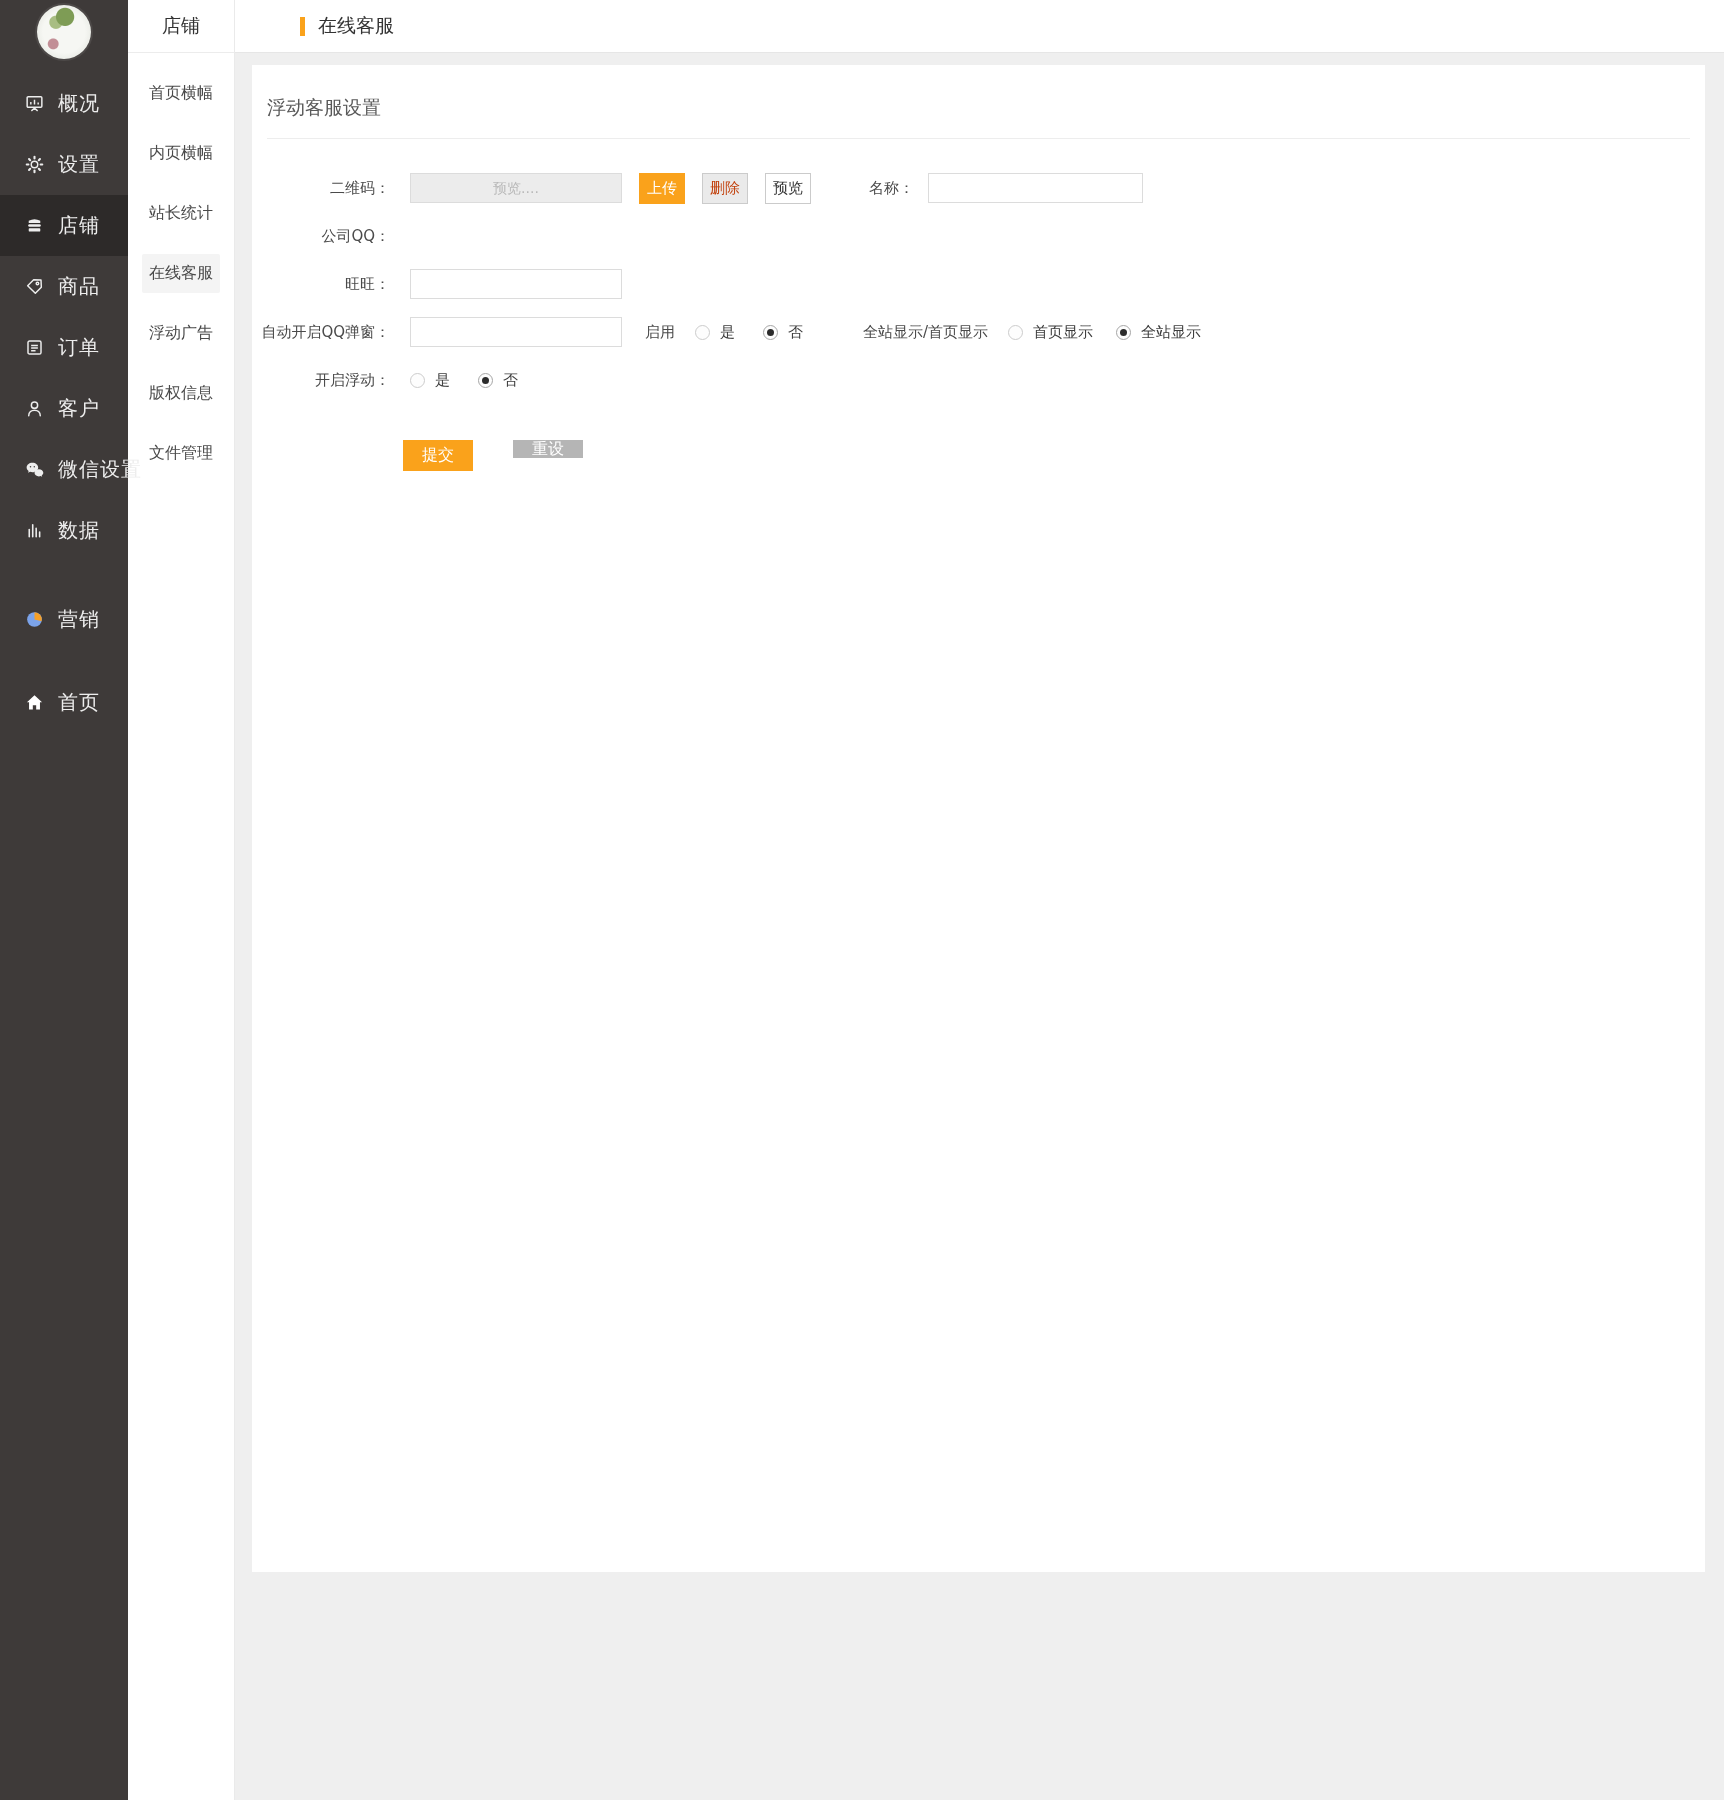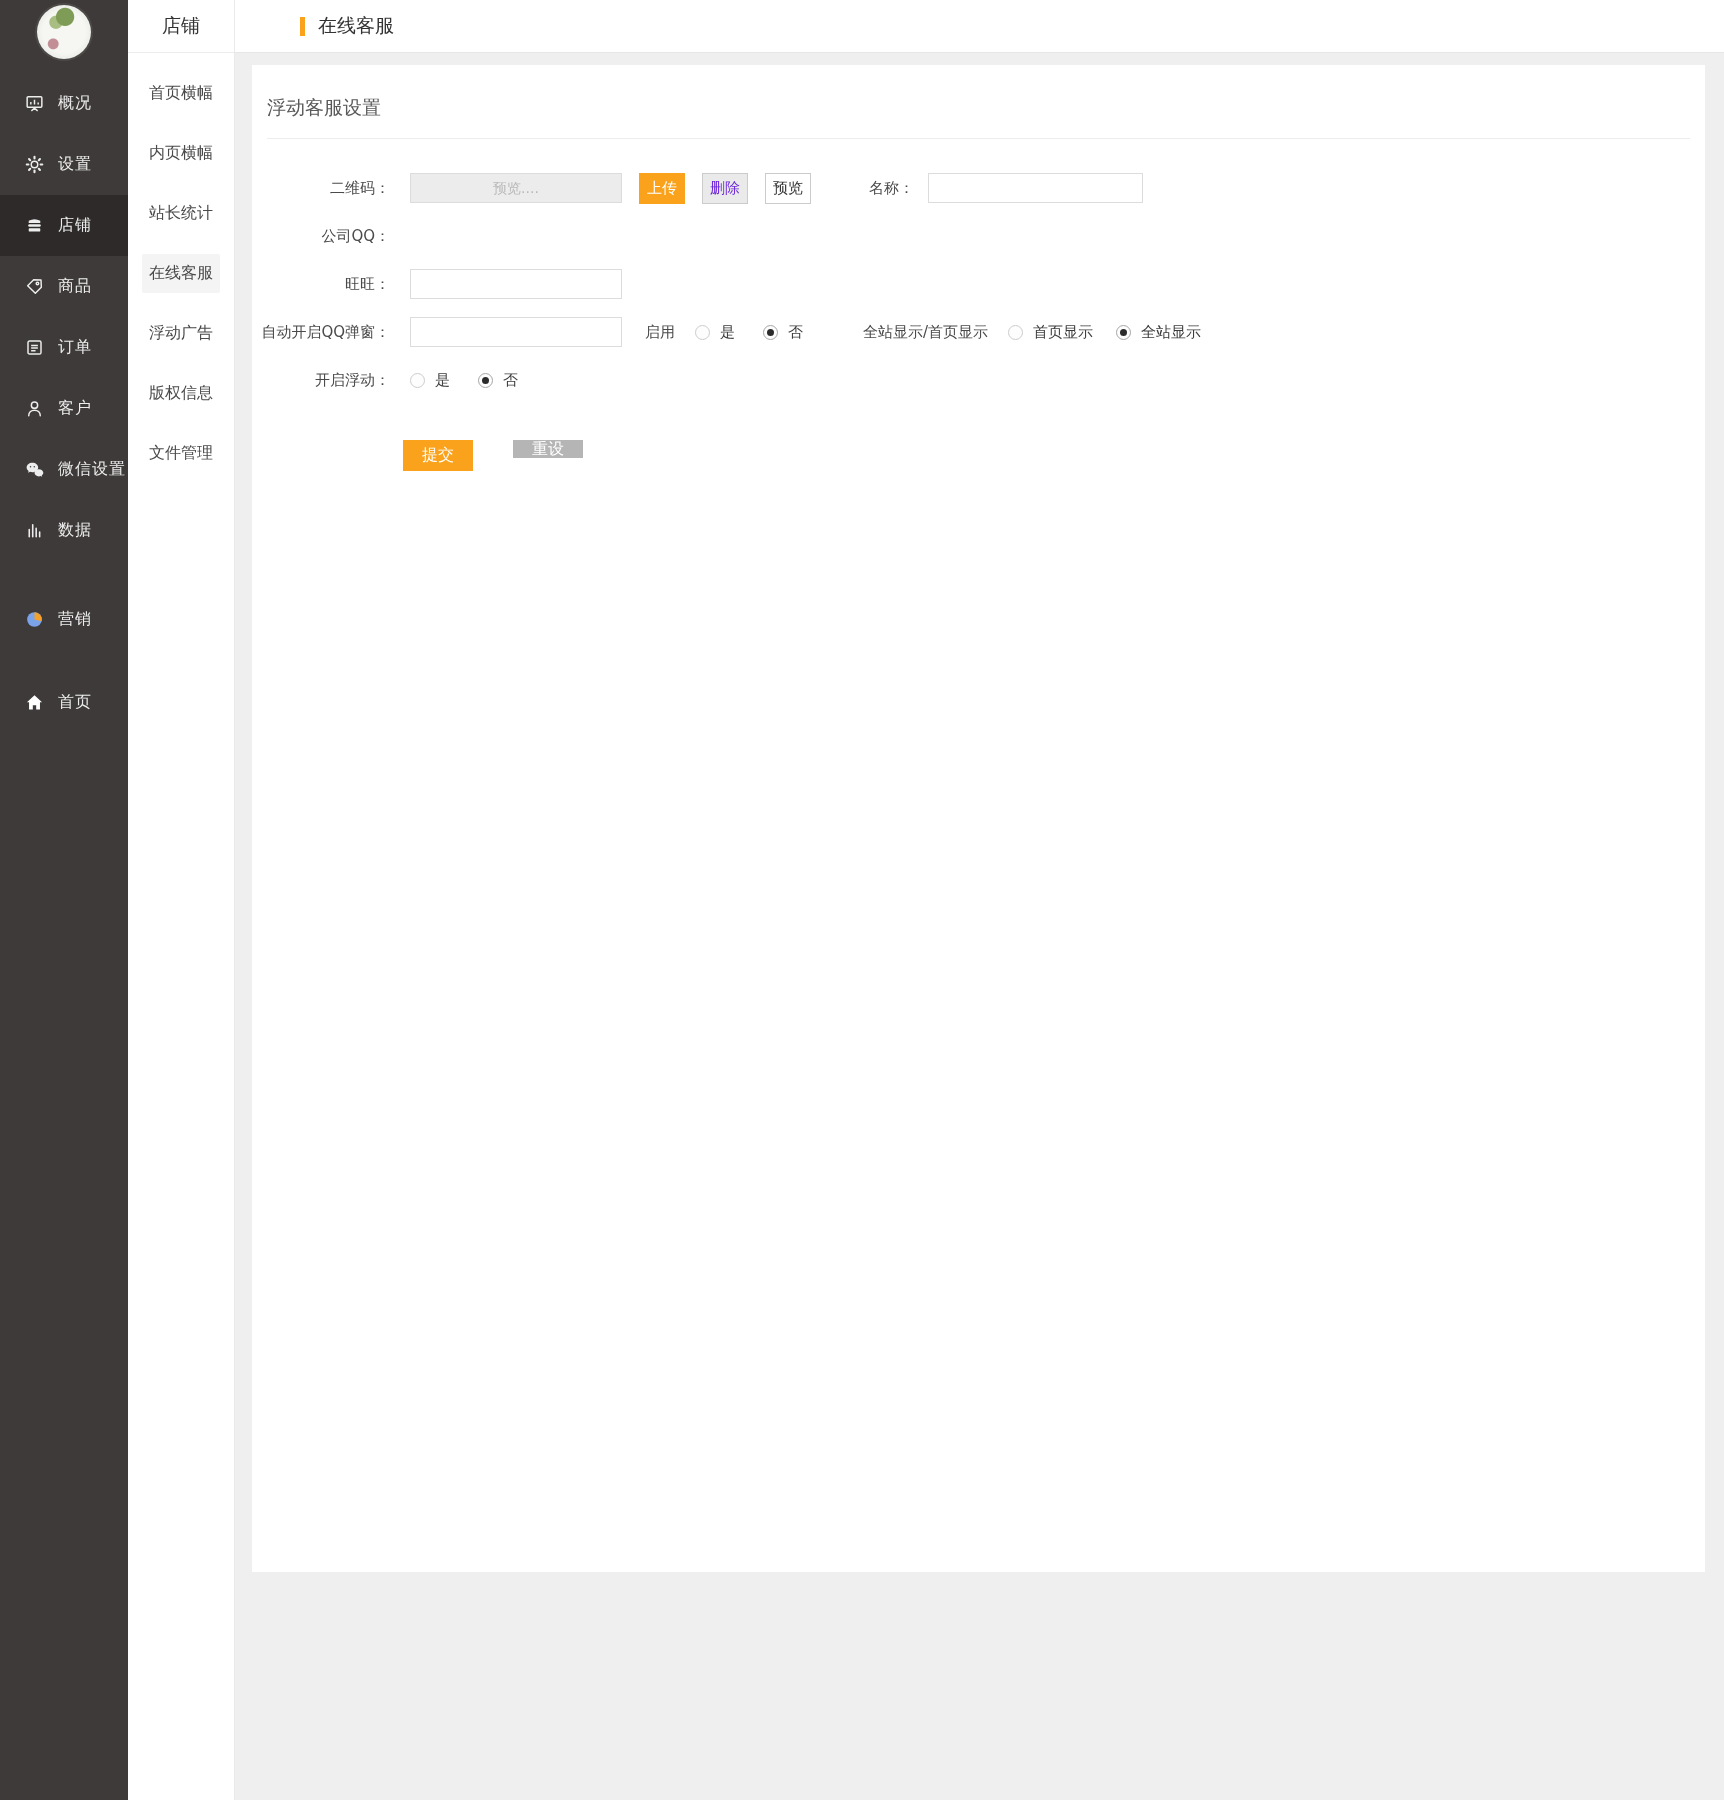--- a/index.html
+++ b/index.html
@@ -26,21 +26,21 @@
       radial-gradient(circle at 30% 72%, #c28f96 0 9%, rgba(194,143,150,0) 11%),
       radial-gradient(circle at 50% 50%, #f6f7f3 0 55%, #e8eae4 78%, #dfe1db 100%);
     box-shadow:0 0 0 2px rgba(255,255,255,0.08);
   }
   .nav-item {
     height:61px; display:flex; align-items:center;
     padding-left:24px; cursor:pointer;
   }
   .nav-item.selected { background:#2d2a29; }
   .nav-item .nicon { width:21px; height:21px; flex:0 0 21px; display:flex; align-items:center; justify-content:center; }
-  .nav-item .nlabel { margin-left:13px; font-size:16px; color:#ededed; letter-spacing:1px; white-space:nowrap; }
+  .nav-item .nlabel { margin-left:13px; font-size:20px; color:#ededed; letter-spacing:1px; white-space:nowrap; }
   .nav-gap-lg { margin-top:28px; }
   .nav-gap-md { margin-top:22px; }
   .nicon svg { display:block; }
 
   
   .submenu {
     position:absolute; left:128px; top:0; width:107px; height:1800px;
     background:#ffffff; border-right:1px solid #eaeaea; z-index:2;
   }
   .submenu-header {
@@ -91,21 +91,21 @@
     text-align:center; color:#15803d;
   }
   .qr-preview::placeholder { color:#b9b9b9; }
   .btn {
     height:31px; min-width:46px; padding:0 6px; font-size:15px; cursor:pointer;
     display:inline-flex; align-items:center; justify-content:center;
     font-family:"DejaVu Sans","Liberation Sans",sans-serif;
     border:1px solid transparent;
   }
   .btn-orange { background:#faa21b; color:#fff; border-color:#faa21b; }
-  .btn-gray   { background:#eaeaea; color:#6d28d9; border-color:#cbcbcb;font-family:Liberation Mono, monospace; }
+  .btn-gray   { background:#eaeaea; color:#c2410c; border-color:#cbcbcb;font-family:Liberation Mono, monospace; }
   .btn-plain  { background:#fff;    color:#333; border-color:#cbcbcb; }
   .ml17 { margin-left:17px; }
   .name-label { margin-left:58px; font-size:15px; color:#4a4a4a; white-space:nowrap; }
   .name-input { margin-left:14px; width:215px; }
   .note { margin-left:20px; font-size:15px; color:#4f4f4f; white-space:nowrap; }
 
   .radio-group-label { font-size:15px; color:#4a4a4a; white-space:nowrap; }
   .radio {
     width:15px; height:15px; border-radius:50%; background:#fdfdfd;
     border:1px solid #cccccc; display:inline-block; position:relative;

